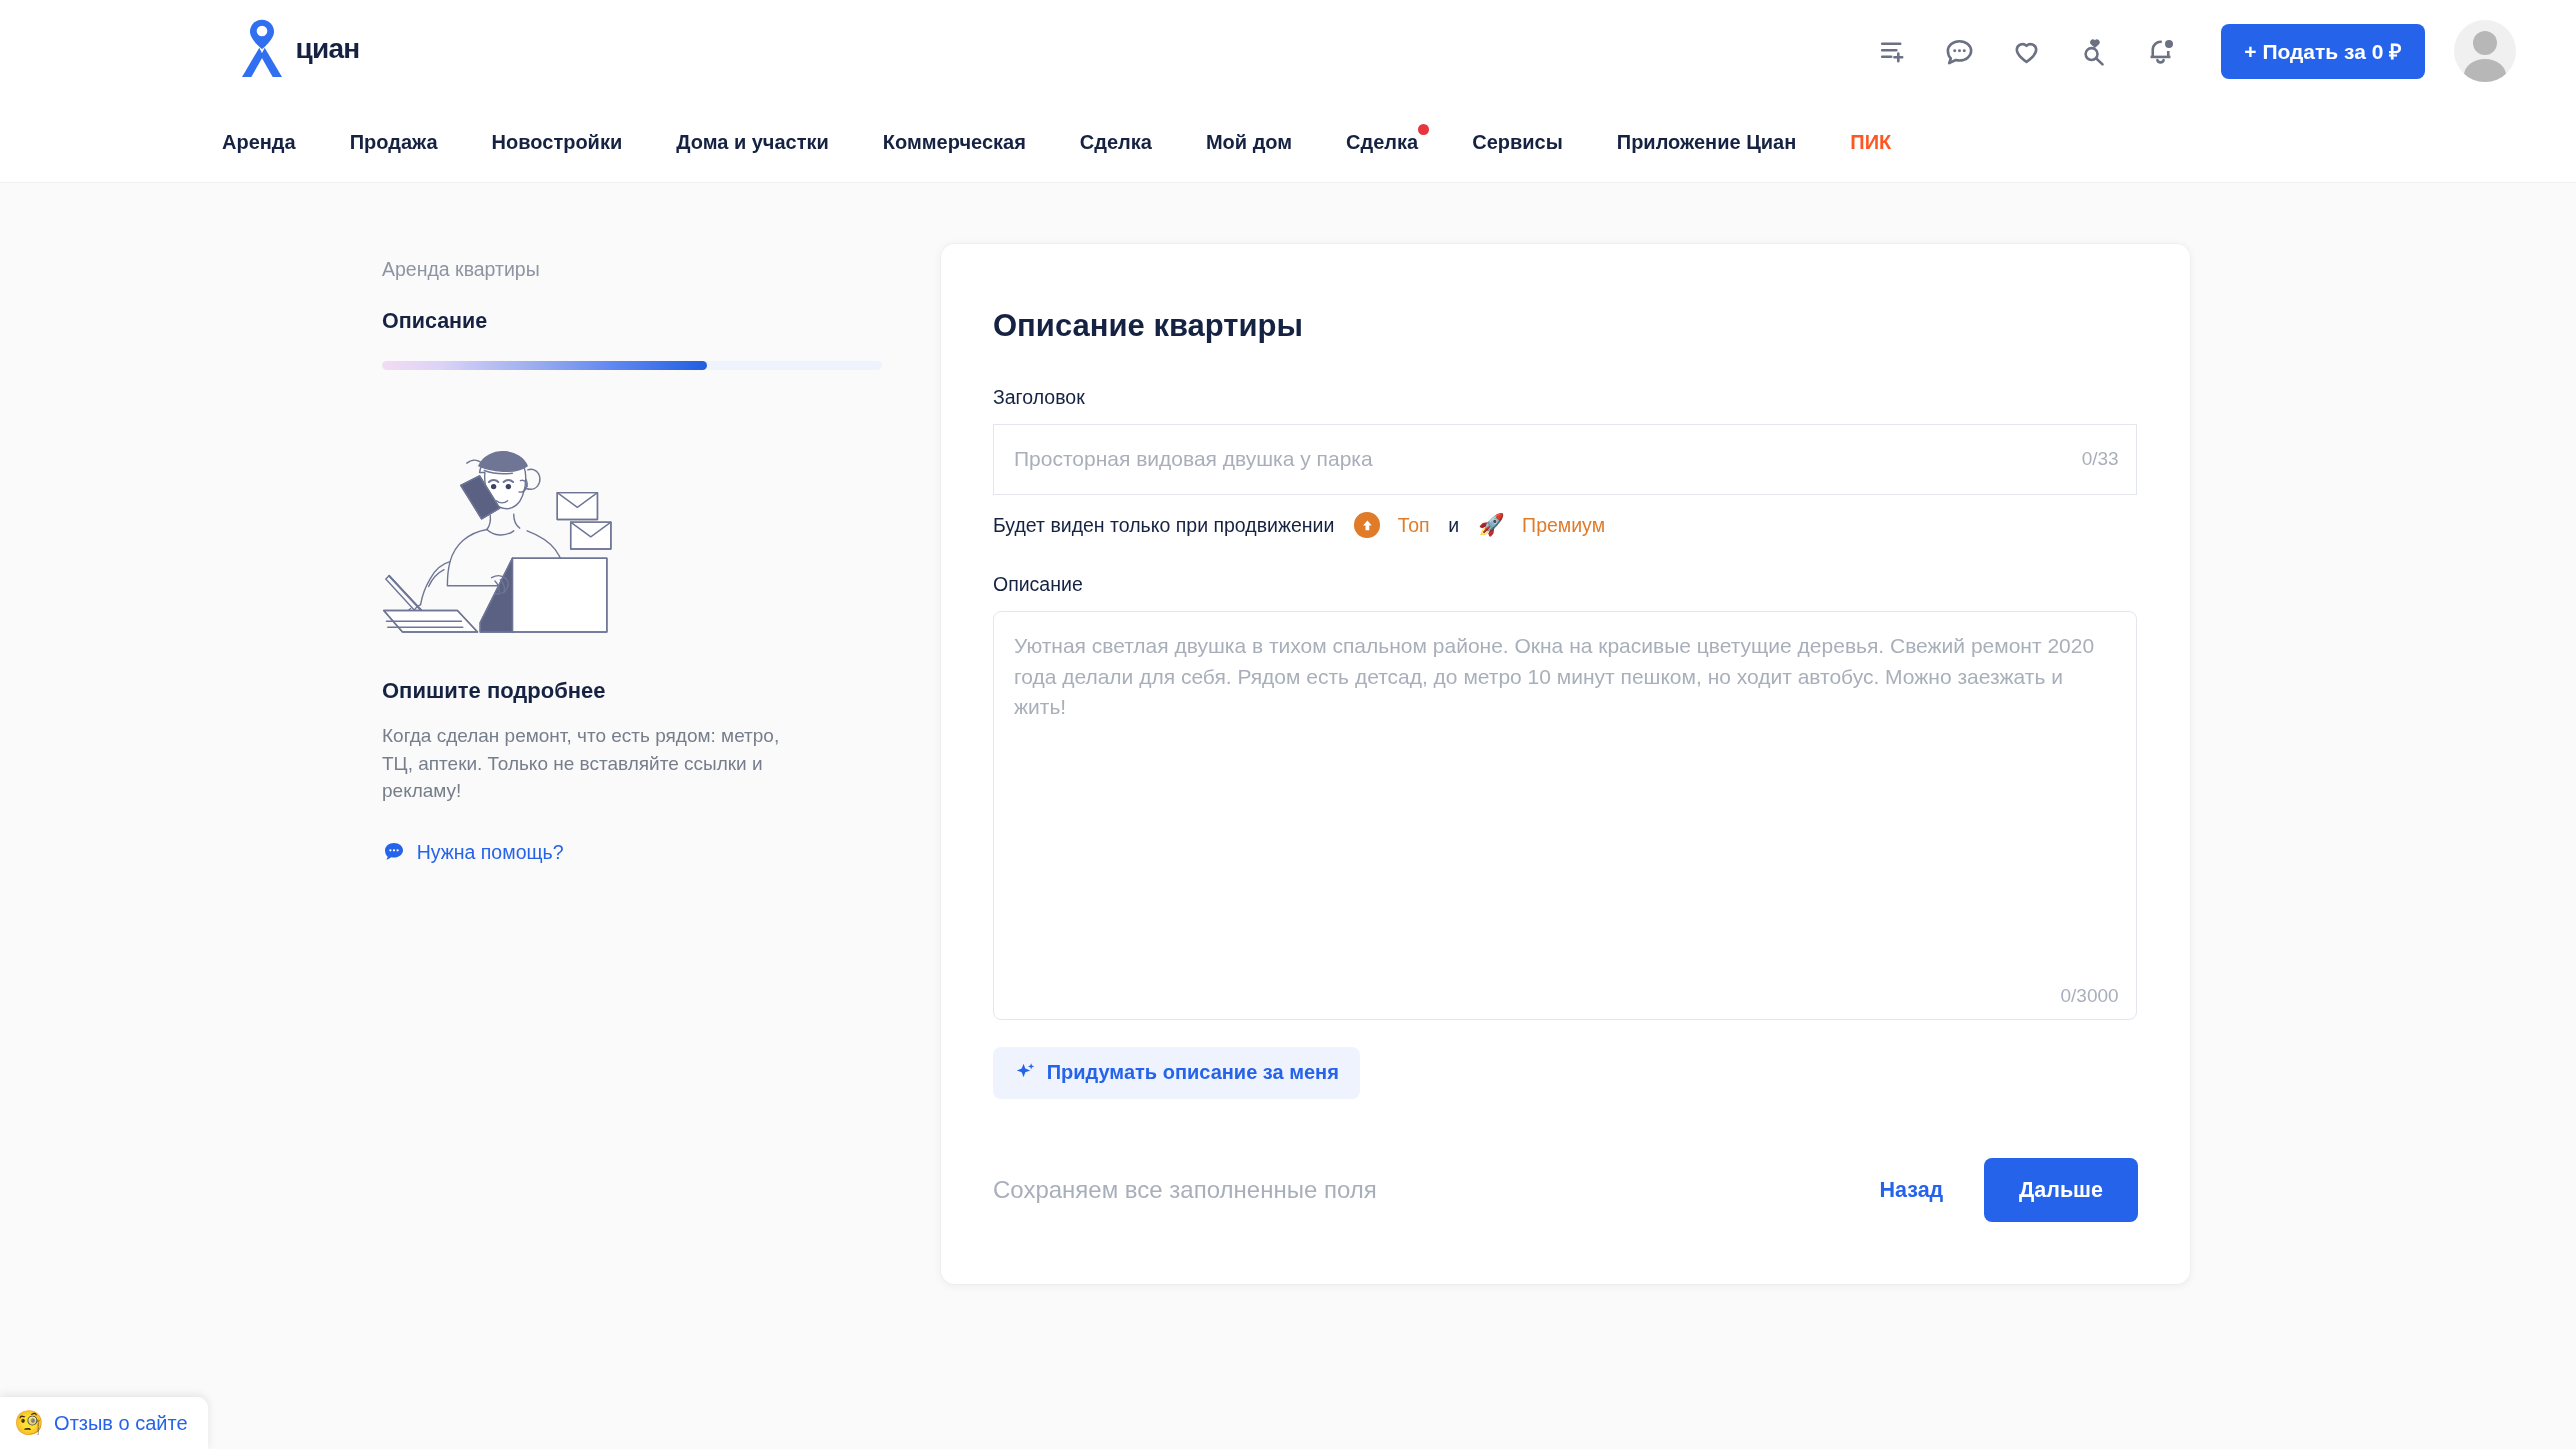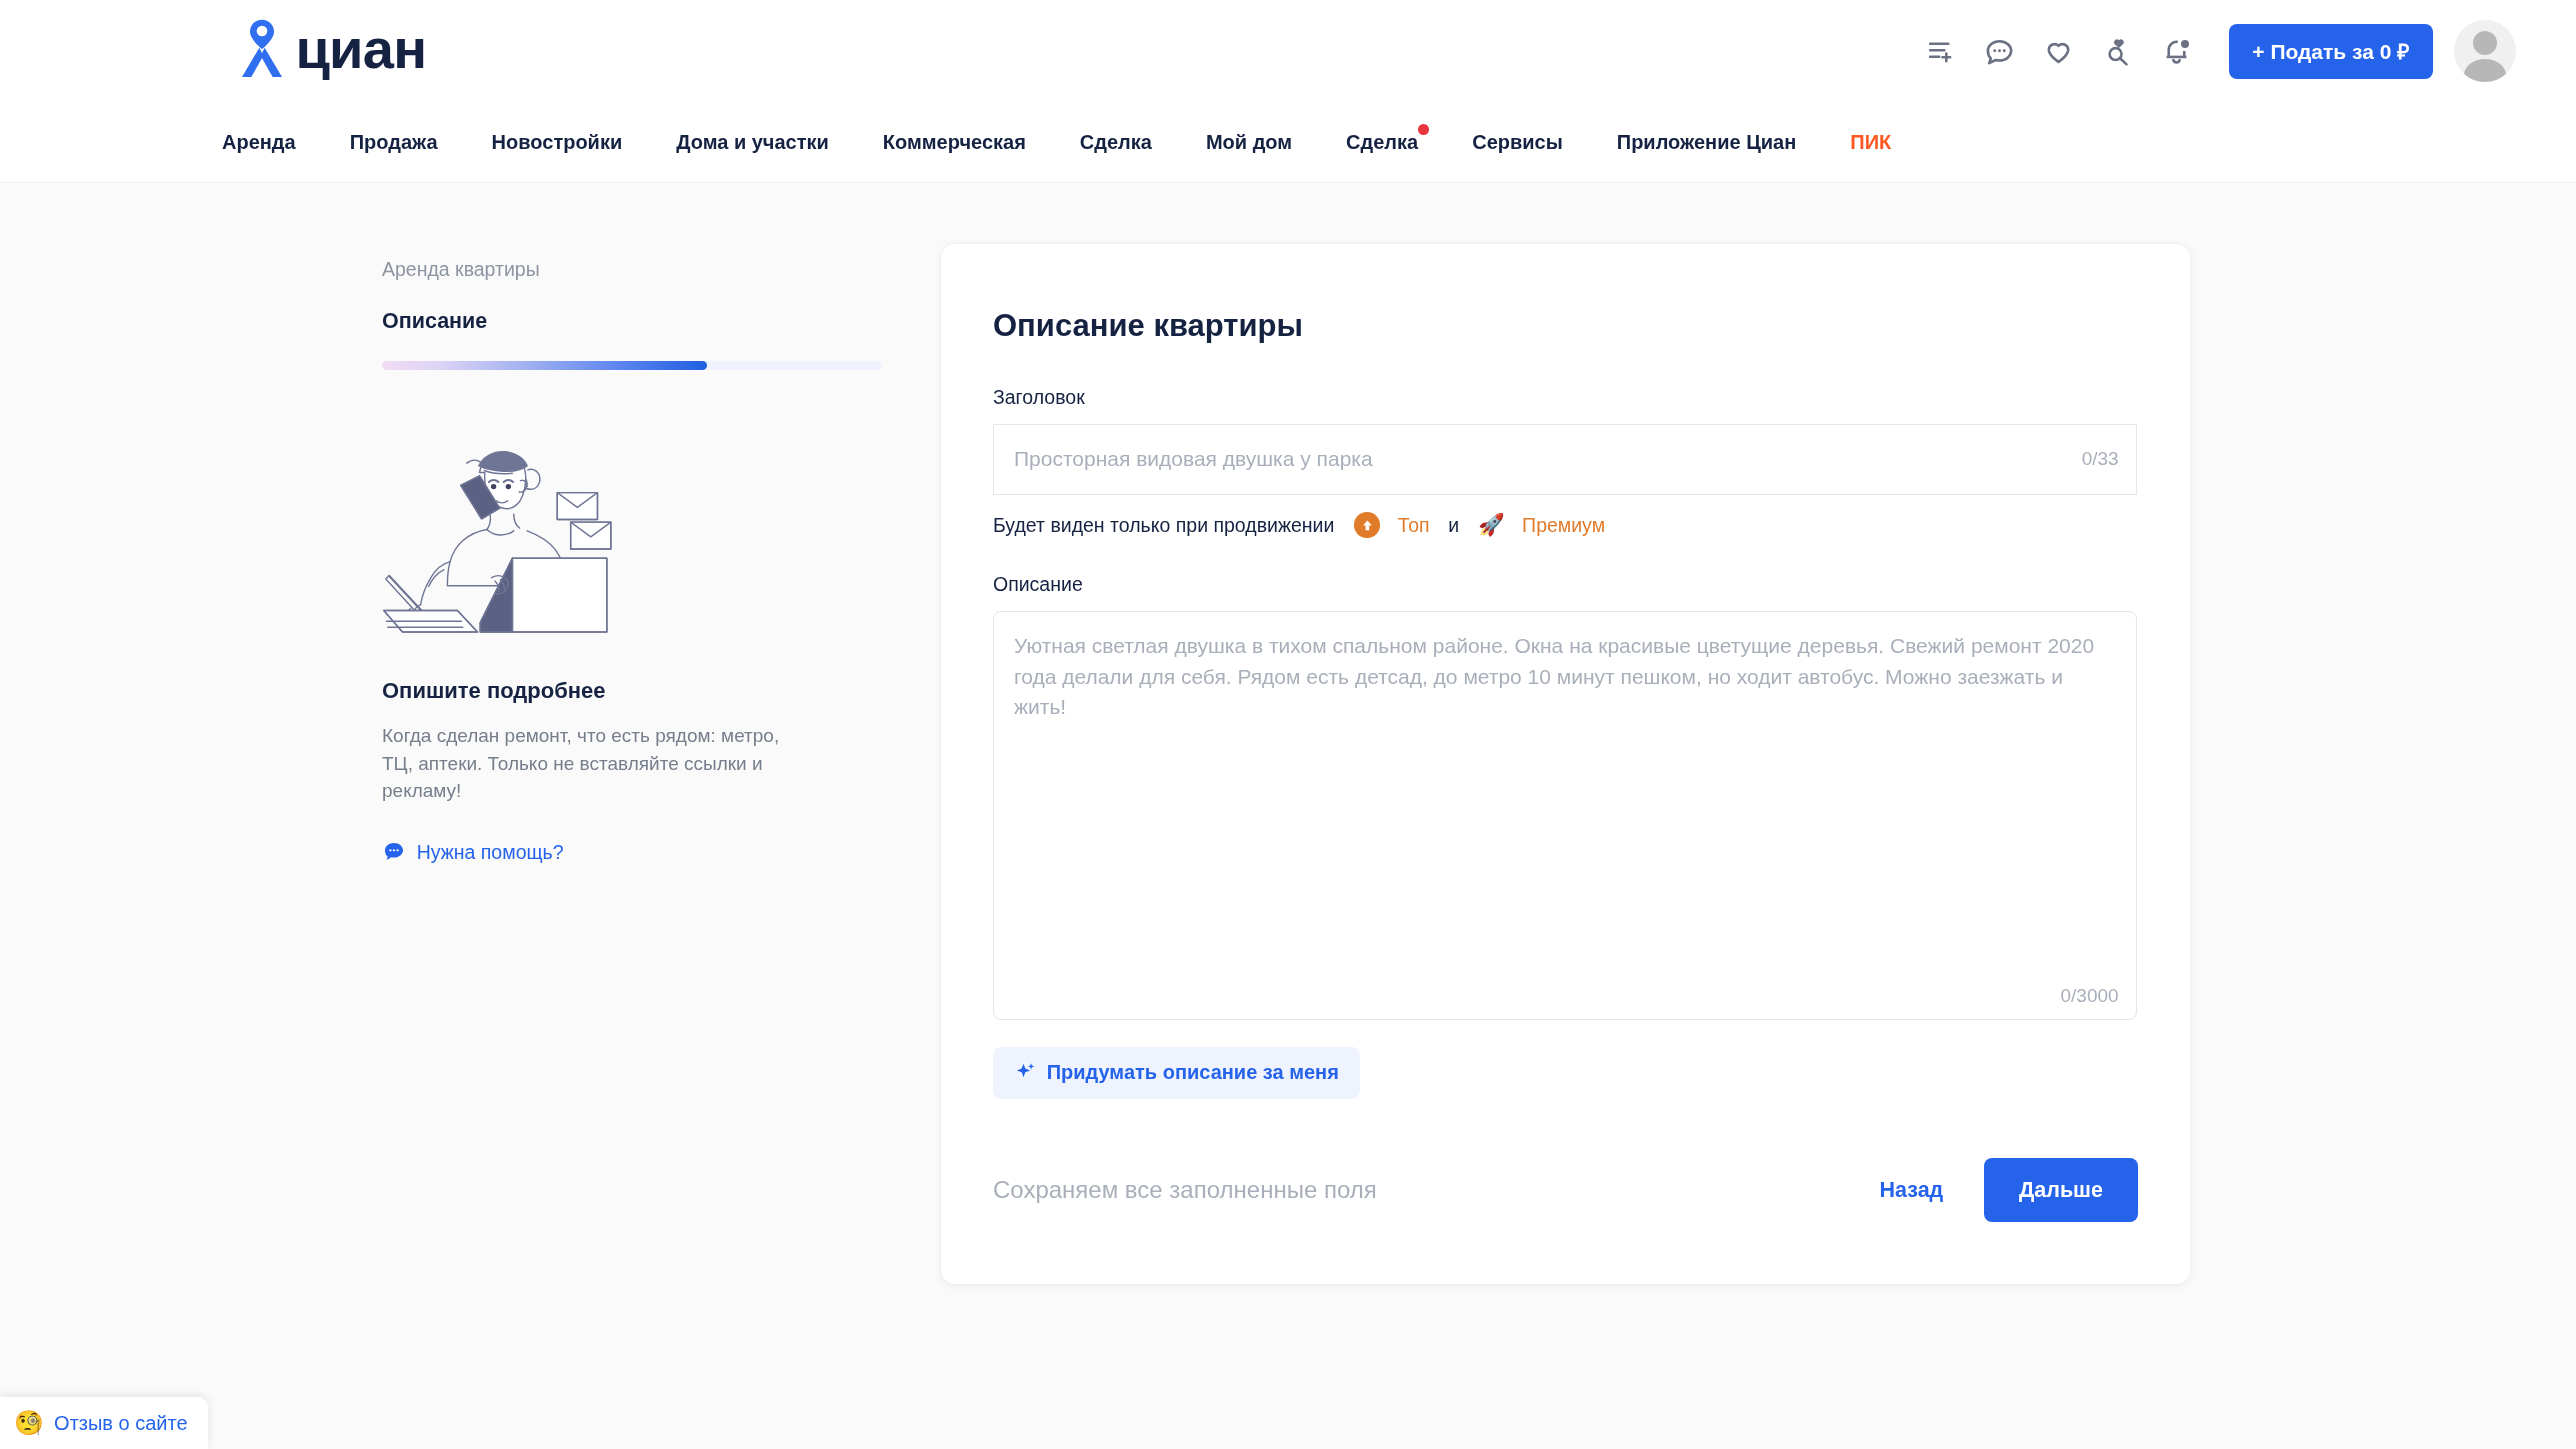--- a/index.html
+++ b/index.html
@@ -16,27 +16,27 @@
     width: 2576px; height: 102px;
     background: #ffffff;
     display: flex; align-items: center;
   }
   .logo {
     position: absolute; left: 238px; top: 18px;
     display: flex; align-items: center; gap: 9.4px;
   }
   .logo-mark { width: 48px; height: 62px; display:block; }
   .logo-text {
-    font-size: 56px; font-weight: 700; color: #152242;
+    font-size: 28px; font-weight: 700; color: #152242;
     letter-spacing: -0.7px; line-height: 1; text-align: right;
   }
 
   .header-right {
     position: absolute; right: 60px; top: 0; height: 102px;
-    display: flex; align-items: center; gap: 0px;
+    display: flex; align-items: center; gap: 8px;
   }
   .hicon {
     width: 59px; height: 59px;
     display: flex; align-items: center; justify-content: center;
     cursor: pointer; position: relative;
   }
   .hicon svg { display:block; }
   .submit-btn {
     margin-left: 23px;
     height: 55px; padding: 0 23px;

